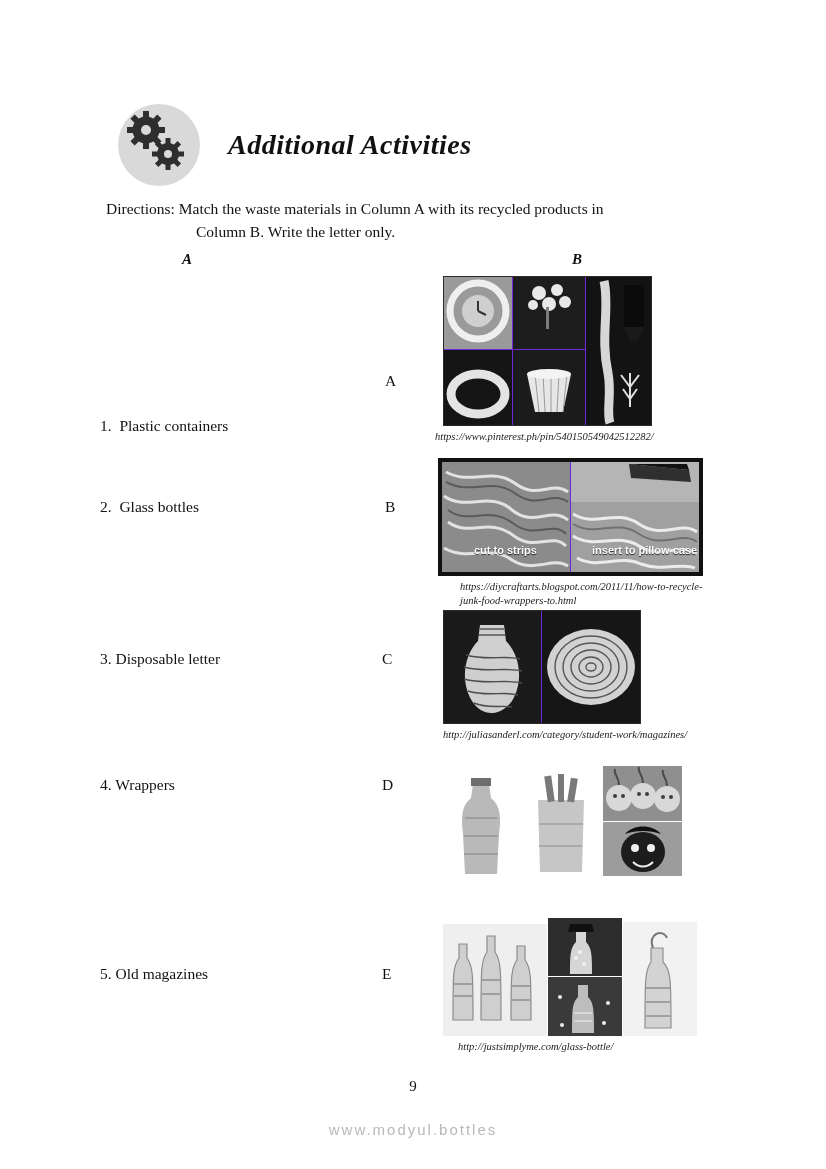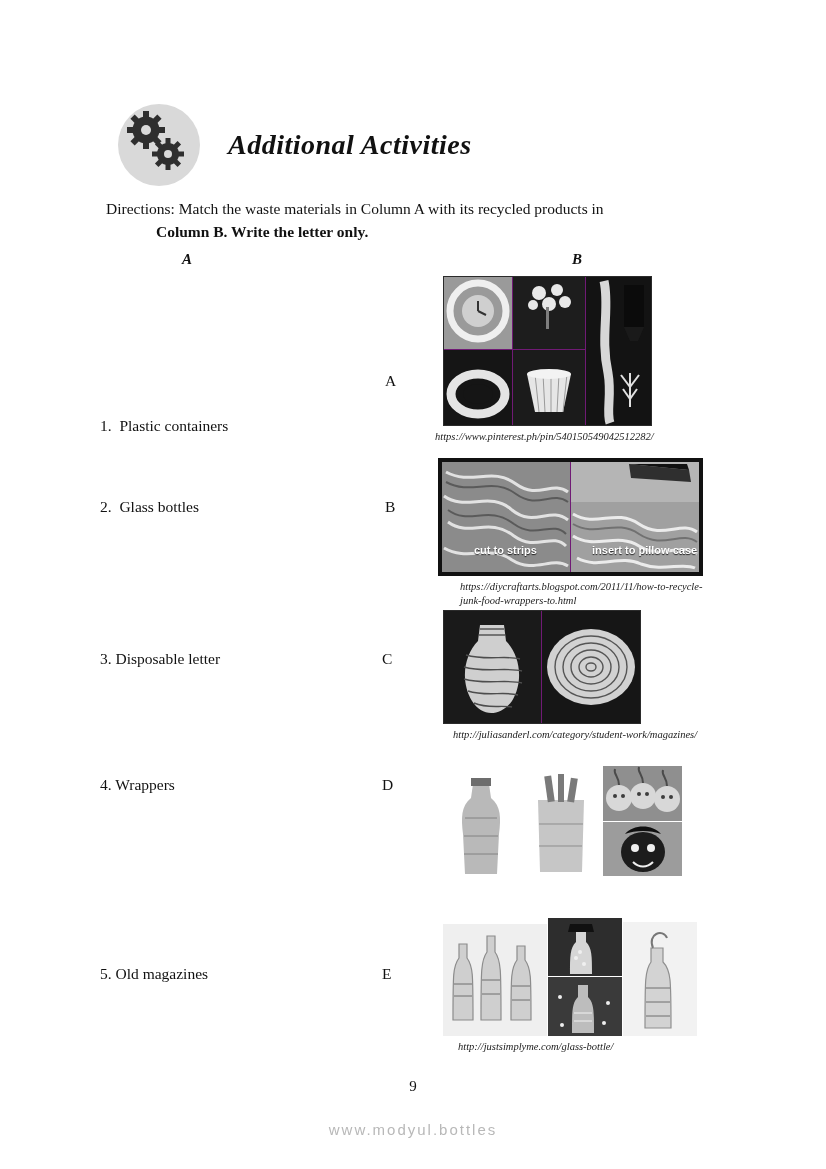--- a/index.html
+++ b/index.html
@@ -65,23 +65,22 @@
   }
   .directions .dir-label {
     white-space: nowrap;
   }
   .directions .dir-body {
     display: inline;
     margin-top: 40px;
   }
   .directions .dir-line2 {
     display: block;
-    margin-left: 50px;
+    margin-left: 90px;
     text-align: left;
-    font-weight: bold;
   }
 
   
   .col-head {
     position: absolute;
     font-style: italic;
     font-weight: bold;
     font-size: 15px;
   }
   .col-head.a { top: 251px; left: 182px; }
@@ -110,21 +109,21 @@
   .item-4-letter { top: 776px; left: 382px; }
   .item-5-letter { top: 965px; left: 382px; }
 
   
   .img-block {
     position: absolute;
   }
   .photo {
     position: relative;
     overflow: hidden;
-    background: #701a75;
+    background: #6d28d9;
   }
   .caption {
     font-family: "Liberation Serif", serif;
     font-style: italic;
     font-size: 10.5px;
     color: #1a1a1a;
     line-height: 1.32;
     margin-top: 4px;
     word-spacing: 2px;
   }
@@ -135,21 +134,21 @@
   .block-a .caption { width: 300px; margin-left: -8px; }
 
   
   .block-b { top: 458px; left: 438px; }
   .block-b .photo { width: 257px; height: 110px; border: 4px solid #111; }
   .block-b .caption { width: 250px; margin-left: 22px; }
 
   
   .block-c { top: 610px; left: 443px; }
   .block-c .photo { width: 196px; height: 112px; border: 1px solid #2b2b2b; }
-  .block-c .caption { width: 300px; margin-left: 10px; }
+  .block-c .caption { width: 300px; margin-left: 0px; }
 
   
   .block-d { top: 766px; left: 443px; }
   .block-d .photo { width: 239px; height: 110px; background: #ffffff; }
   .block-d .caption { width: 248px; margin-left: 10px; }
 
   
   .block-e { top: 918px; left: 443px; }
   .block-e .photo { width: 254px; height: 118px; background: #ffffff; }
   .block-e .caption { width: 260px; margin-left: 15px; }

